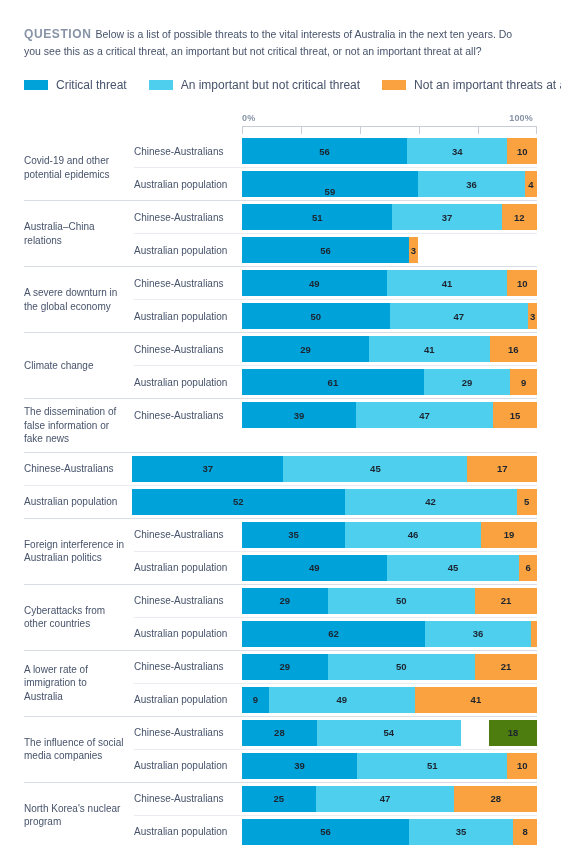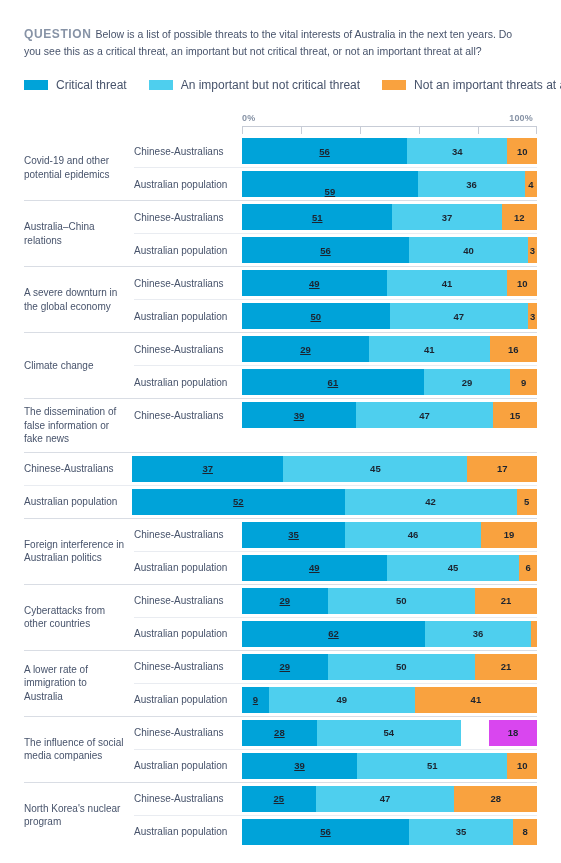--- a/index.html
+++ b/index.html
@@ -128,21 +128,21 @@
   .seg{
     display:flex;
     align-items:center;
     justify-content:center;
     font-size:9.5px;
     font-weight:bold;
     color:#1c2430;
     overflow:hidden;
     box-sizing:border-box;
   }
-  .seg.critical{background:#00a3d9;text-decoration:underline;}
+  .seg.critical{background:#00a3d9;}
   .seg.important{background:#4ecfee;}
   .seg.notimportant{background:#f9a23f;}
 </style>
 </head>
 <body>
 
 <div class="page">
 
   <div class="question">
     <span class="qlabel">QUESTION</span><span>Below is a list of possible threats to the vital interests of Australia in the next ten years. Do you see this as a critical threat, an important but not critical threat, or not an important threat at all?</span>
@@ -233,23 +233,20 @@
                 </div>
               </div>
             </div>
             <div class="row">
               <div class="row-name">Australian population</div>
               <div class="row-bar">
                 <div class="bar-track">
                   <div class="seg critical" style="background: rgb(0, 163, 217); width: 56.5657%;">
                     <span>56</span>
                   </div>
-                  <div class="seg important" style="background: rgb(78, 207, 238); width: 40.404%;">
-                    <span>40</span>
-                  </div>
                   <div class="seg notimportant" style="background: rgb(249, 162, 63); width: 3.0303%;">
                     <span>3</span>
                   </div>
                 </div>
               </div>
             </div>
           </div>
         </div>
         <div class="group">
           <div class="group-label">A severe downturn in the global economy</div>
@@ -497,21 +494,21 @@
             <div class="row">
               <div class="row-name">Chinese-Australians</div>
               <div class="row-bar">
                 <div class="bar-track">
                   <div class="seg critical" style="background: rgb(0, 163, 217); width: 28%;">
                     <span>28</span>
                   </div>
                   <div class="seg important" style="background: rgb(78, 207, 238); width: 54%;">
                     <span>54</span>
                   </div>
-                  <div class="seg notimportant" style="background: #d946ef; width: 18%; margin-left: 28px;">
+                  <div class="seg notimportant" style="background: #4d7c0f; width: 18%; margin-left: 28px;">
                     <span>18</span>
                   </div>
                 </div>
               </div>
             </div>
             <div class="row">
               <div class="row-name">Australian population</div>
               <div class="row-bar">
                 <div class="bar-track">
                   <div class="seg critical" style="background: rgb(0, 163, 217); width: 39%;">

